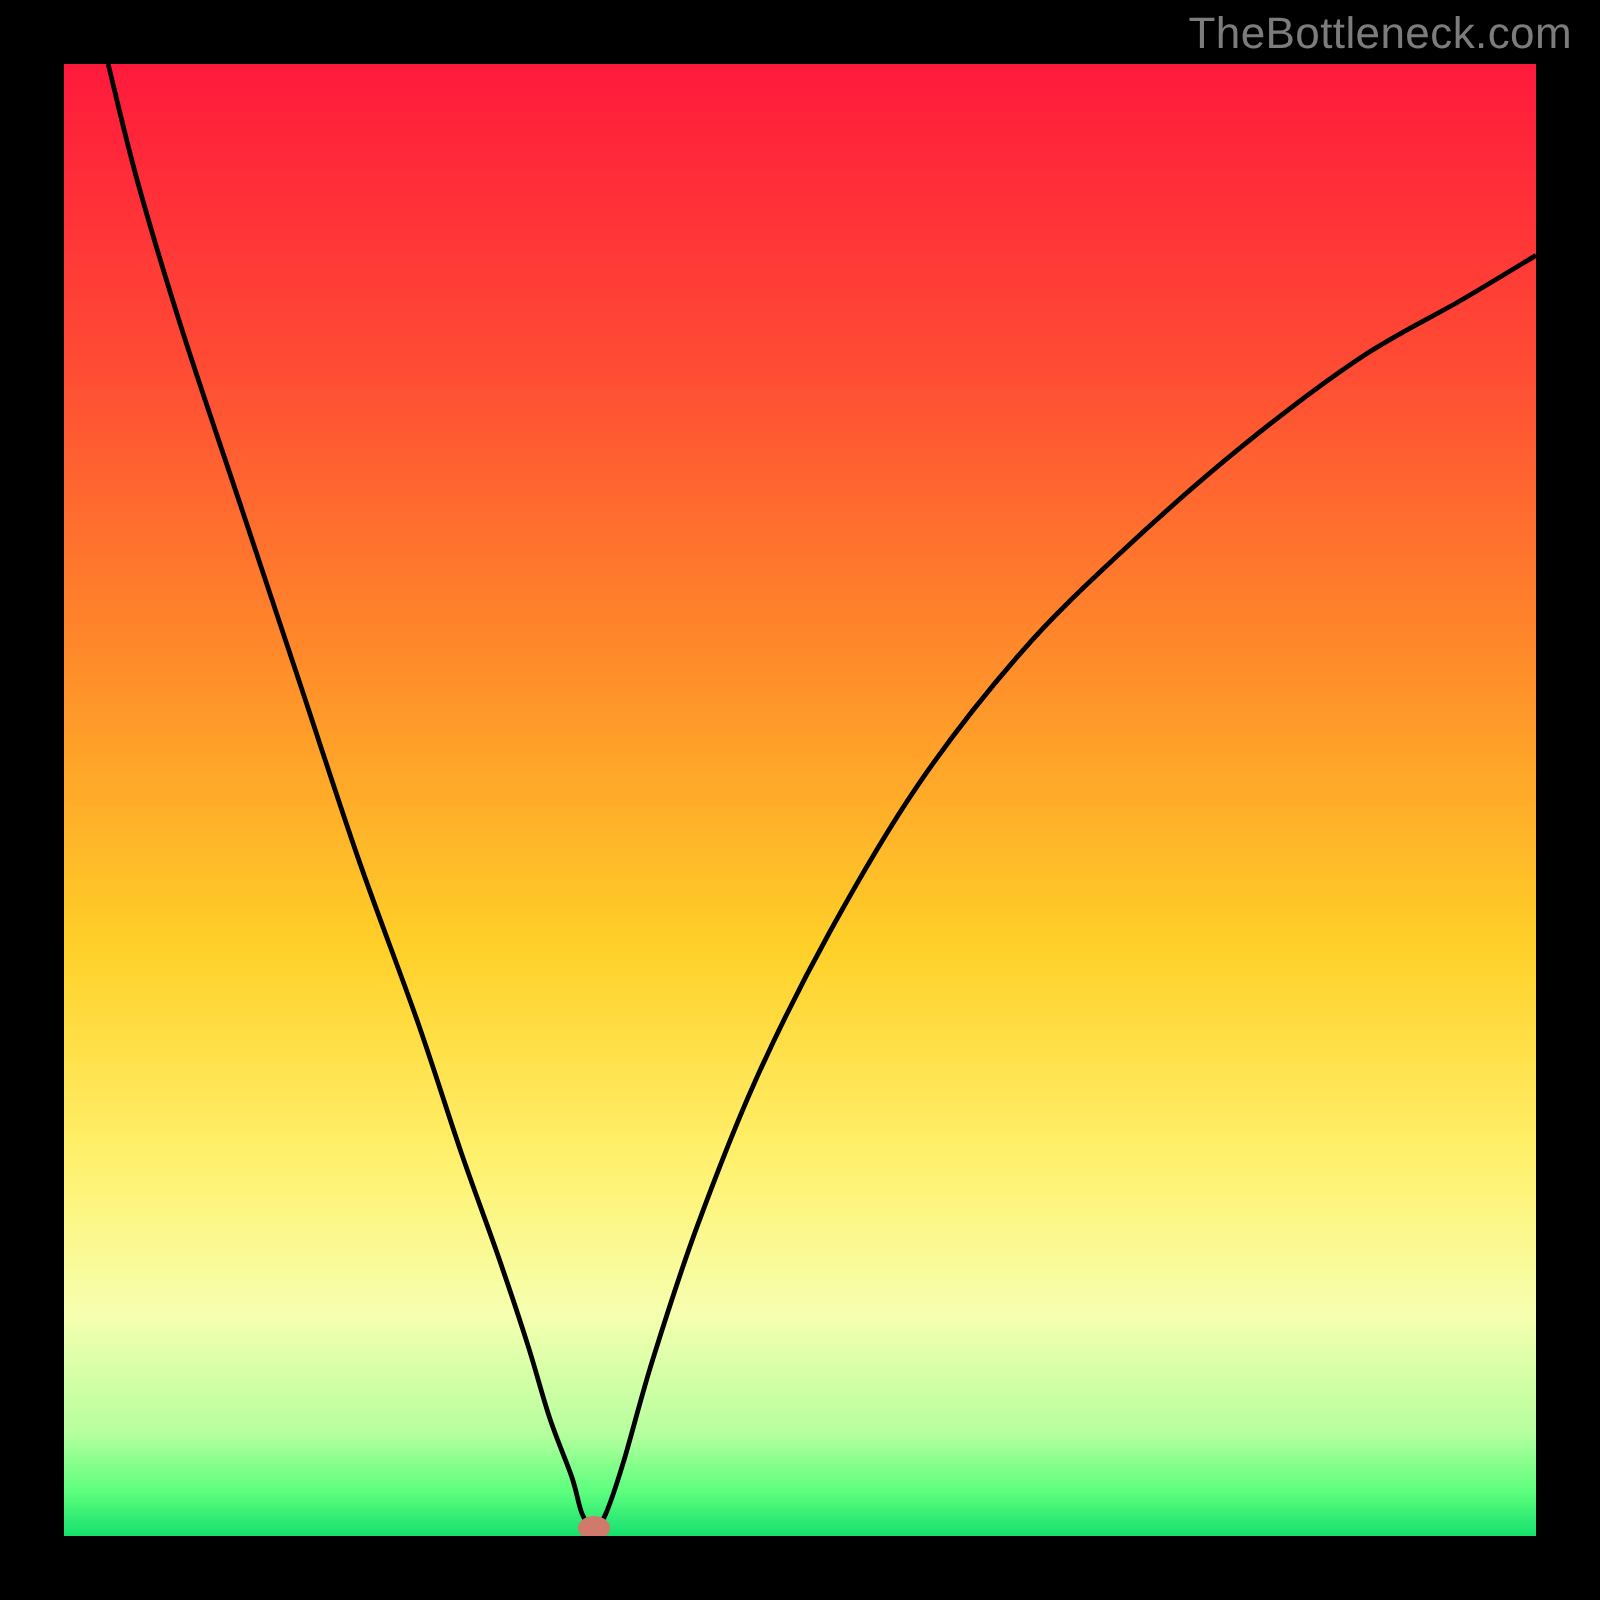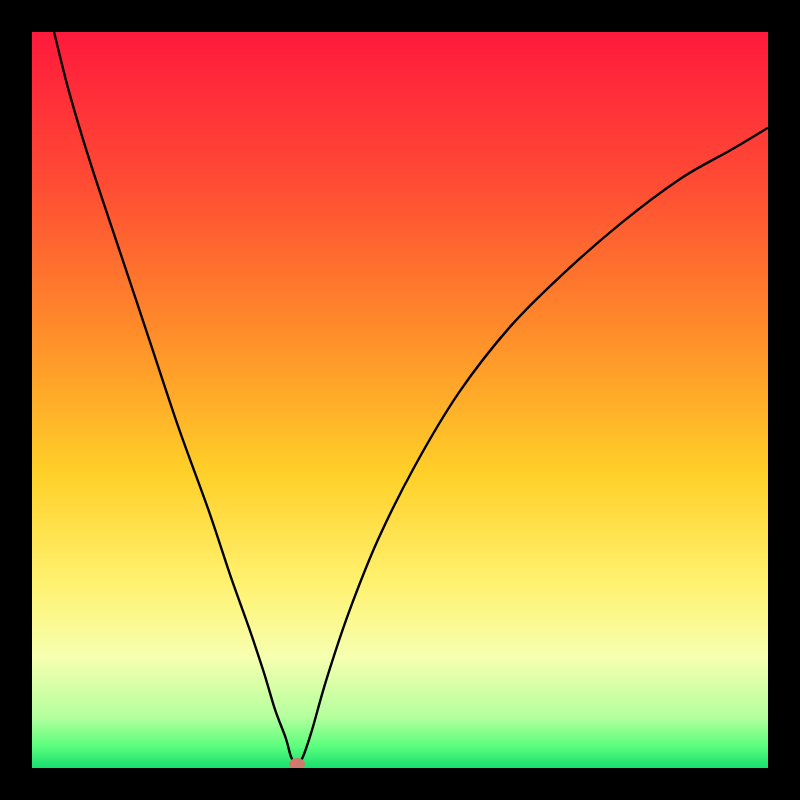--- a/index.html
+++ b/index.html
@@ -60,20 +60,21 @@
     font-family: Arial, Helvetica, sans-serif;
     font-size: 22px;
     color: #7c7c7c;
     letter-spacing: 0.2px;
   }
 </style>
 </head>
 <body>
 
 <div class="frame">
+  <div class="watermark">TheBottleneck.com</div>
   <div class="plot">
     <div class="gradient">
         <div class="stripe" style="top: 0px; height: 1px; background: rgb(255, 26, 60);"></div>
         <div class="stripe" style="top: 1px; height: 1px; background: rgb(255, 26, 60);"></div>
         <div class="stripe" style="top: 2px; height: 1px; background: rgb(255, 27, 60);"></div>
         <div class="stripe" style="top: 3px; height: 1px; background: rgb(255, 27, 60);"></div>
         <div class="stripe" style="top: 4px; height: 1px; background: rgb(255, 27, 60);"></div>
         <div class="stripe" style="top: 5px; height: 1px; background: rgb(255, 28, 60);"></div>
         <div class="stripe" style="top: 6px; height: 1px; background: rgb(255, 28, 60);"></div>
         <div class="stripe" style="top: 7px; height: 1px; background: rgb(255, 28, 60);"></div>

